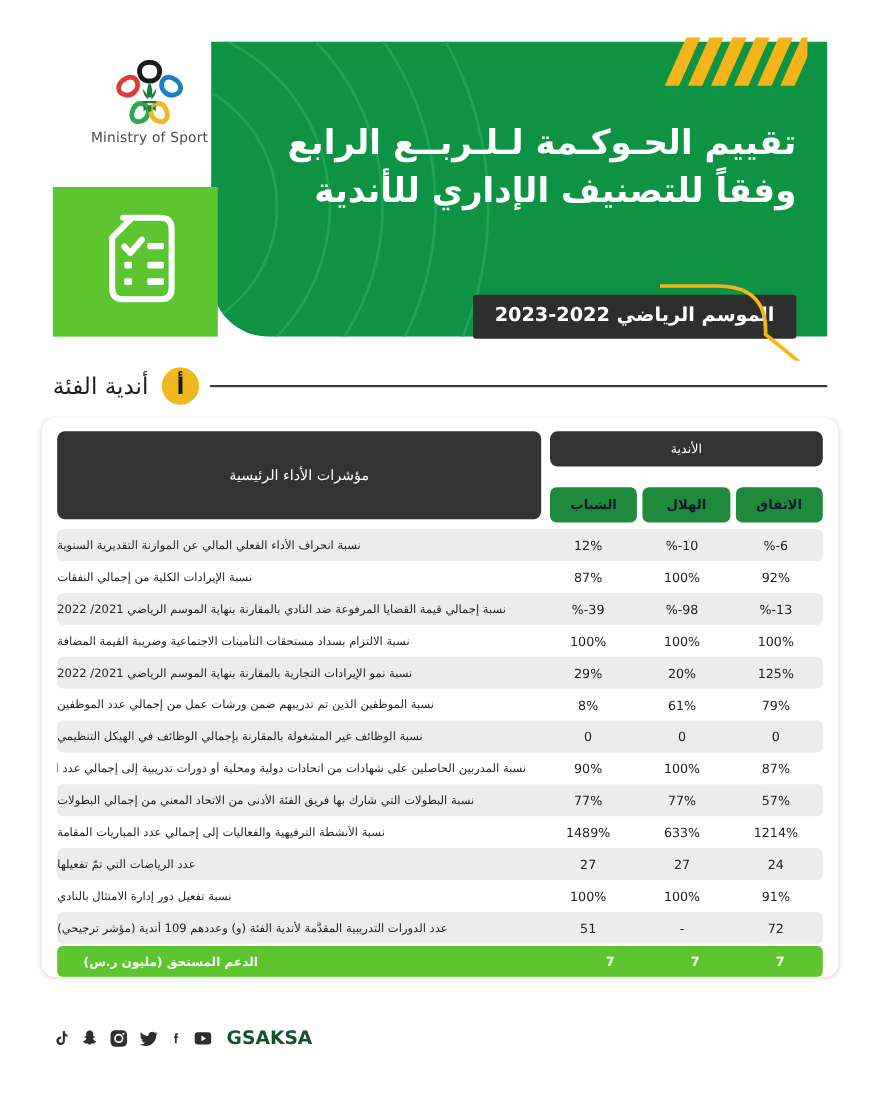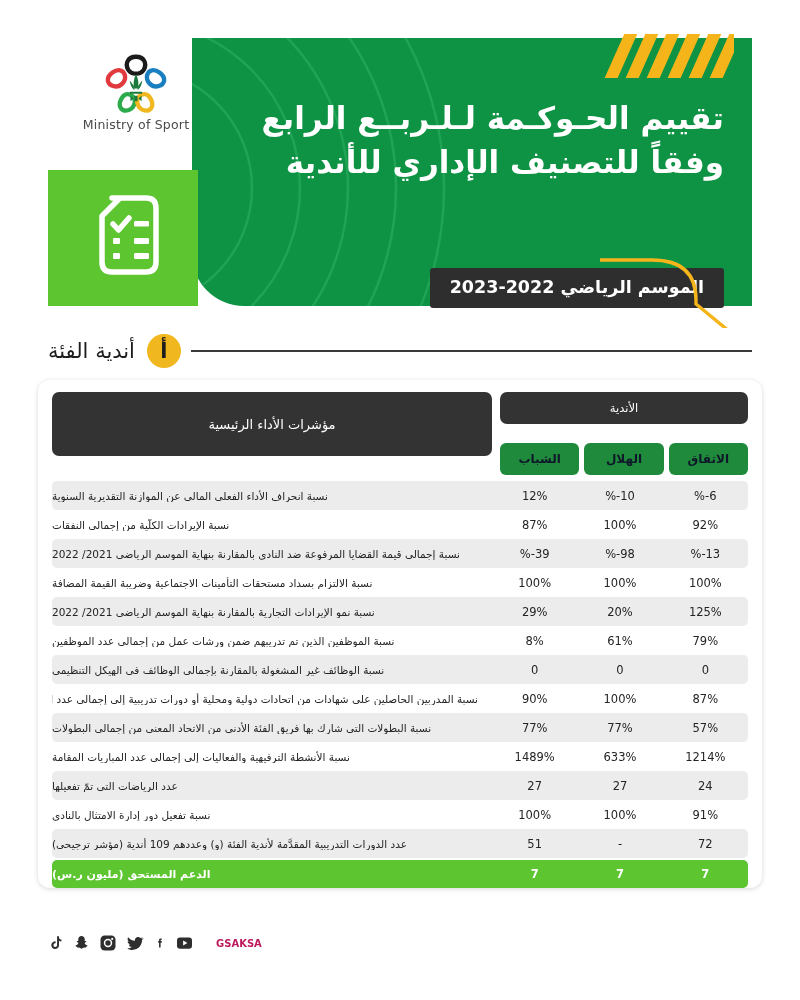--- a/index.html
+++ b/index.html
@@ -22,21 +22,21 @@
   .hero-arcs { position: absolute; inset: 0; }
   .hero-arcs svg { position: absolute; left: -120px; top: -60px; }
 
   .stripes { position: absolute; right: 18px; top: -4px; width: 130px; height: 44px; overflow: hidden; }
   .stripes i {
     position: absolute; top: -6px; width: 13px; height: 58px;
     background: #F5B51A; transform: skewX(-24deg);
   }
 
   .hero-title {
-    position: absolute; right: 28px; top: 58px; width: 500px;
+    position: absolute; right: 28px; top: 70px; width: 500px;
     color: #ffffff; font-size: 31px; font-weight: bold;
     line-height: 1.42; text-align: right; letter-spacing: .4px;
     direction: rtl;
   }
   .hero-title span { display: block; white-space: nowrap; }
 
   .season-badge {
     position: absolute; right: 28px; top: 230px;
     background: #2e2e2e; color: #ffffff;
     font-size: 17.5px; font-weight: bold;
@@ -70,21 +70,21 @@
 
   
   .card {
     position: absolute; left: 38px; top: 380px; width: 724px; height: 508px;
     background: #ffffff; border-radius: 12px;
     box-shadow: 0 1px 5px rgba(0,0,0,.16);
     padding: 12px 14px 14px;
   }
   .thead { display: flex; flex-direction: row-reverse; gap: 8px; }
   .th-kpi {
-    flex: 0 0 440px; height: 64px; background: #333333; border-radius: 7px;
+    flex: 0 0 440px; height: 80px; background: #333333; border-radius: 7px;
     color: #ffffff; font-size: 13px; display: flex; align-items: center; justify-content: center;
     direction: rtl;
   }
   .th-clubs { flex: 1; display: flex; flex-direction: column; gap: 19px; }
   .th-clubs-top {
     height: 32px; background: #333333; border-radius: 7px; color: #ffffff;
     font-size: 11.5px; display: flex; align-items: center; justify-content: center; direction: rtl;
   }
   .th-clubs-bot { display: flex; flex-direction: row-reverse; gap: 5px; height: 32px; }
   .th-club {
@@ -94,36 +94,36 @@
   }
 
   .tbody { margin-top: 6px; }
   .trow { display: flex; flex-direction: row-reverse; align-items: center; height: 29px; border-radius: 5px; }
   .trow.alt { background: #ececec; }
   .trow.total { background: #5cc52f; height: 28px; margin-top: 2px; }
   .cell-kpi {
     flex: 0 0 440px; padding-right: 14px; text-align: left;
     font-size: 10.5px; color: #242424; direction: rtl; white-space: nowrap; overflow: hidden;
   }
-  .trow.total .cell-kpi { color: #ffffff; font-weight: bold; font-size: 11px; }
+  .trow.total .cell-kpi { color: #ffffff; font-weight: bold; font-size: 11px; margin-left: 24px; }
   .cell-val {
     flex: 1; text-align: center; font-size: 11.5px; color: #242424; direction: rtl;
   }
   .trow.total .cell-val { color: #ffffff; font-weight: bold; }
 
   
   .footer { position: absolute; left: 48px; top: 928px; width: 704px; height: 46px; }
   .footer-site { position: absolute; right: 0; top: 2px; }
   .footer-site .url { font-size: 19px; font-weight: bold; color: #1d1d1d; letter-spacing: -.3px; direction: ltr; }
   .footer-site .bar { width: 54px; height: 4px; background: #1f8a3b; margin-top: 4px; }
   .socials {
     position: absolute; left: 0; top: 6px;
     display: flex; flex-direction: row; align-items: center; gap: 9px; direction: ltr;
   }
-  .socials .handle { font-size: 10px; font-weight: bold; color: #be185d; margin-left: 13px; }
+  .socials .handle { font-size: 17px; font-weight: bold; color: #14532d; margin-left: 3px; }
   .socials svg { display: block; }
 </style>
 </head>
 <body>
 
 <div class="page">
 
   <div class="hero">
 
     <div class="hero-green">

